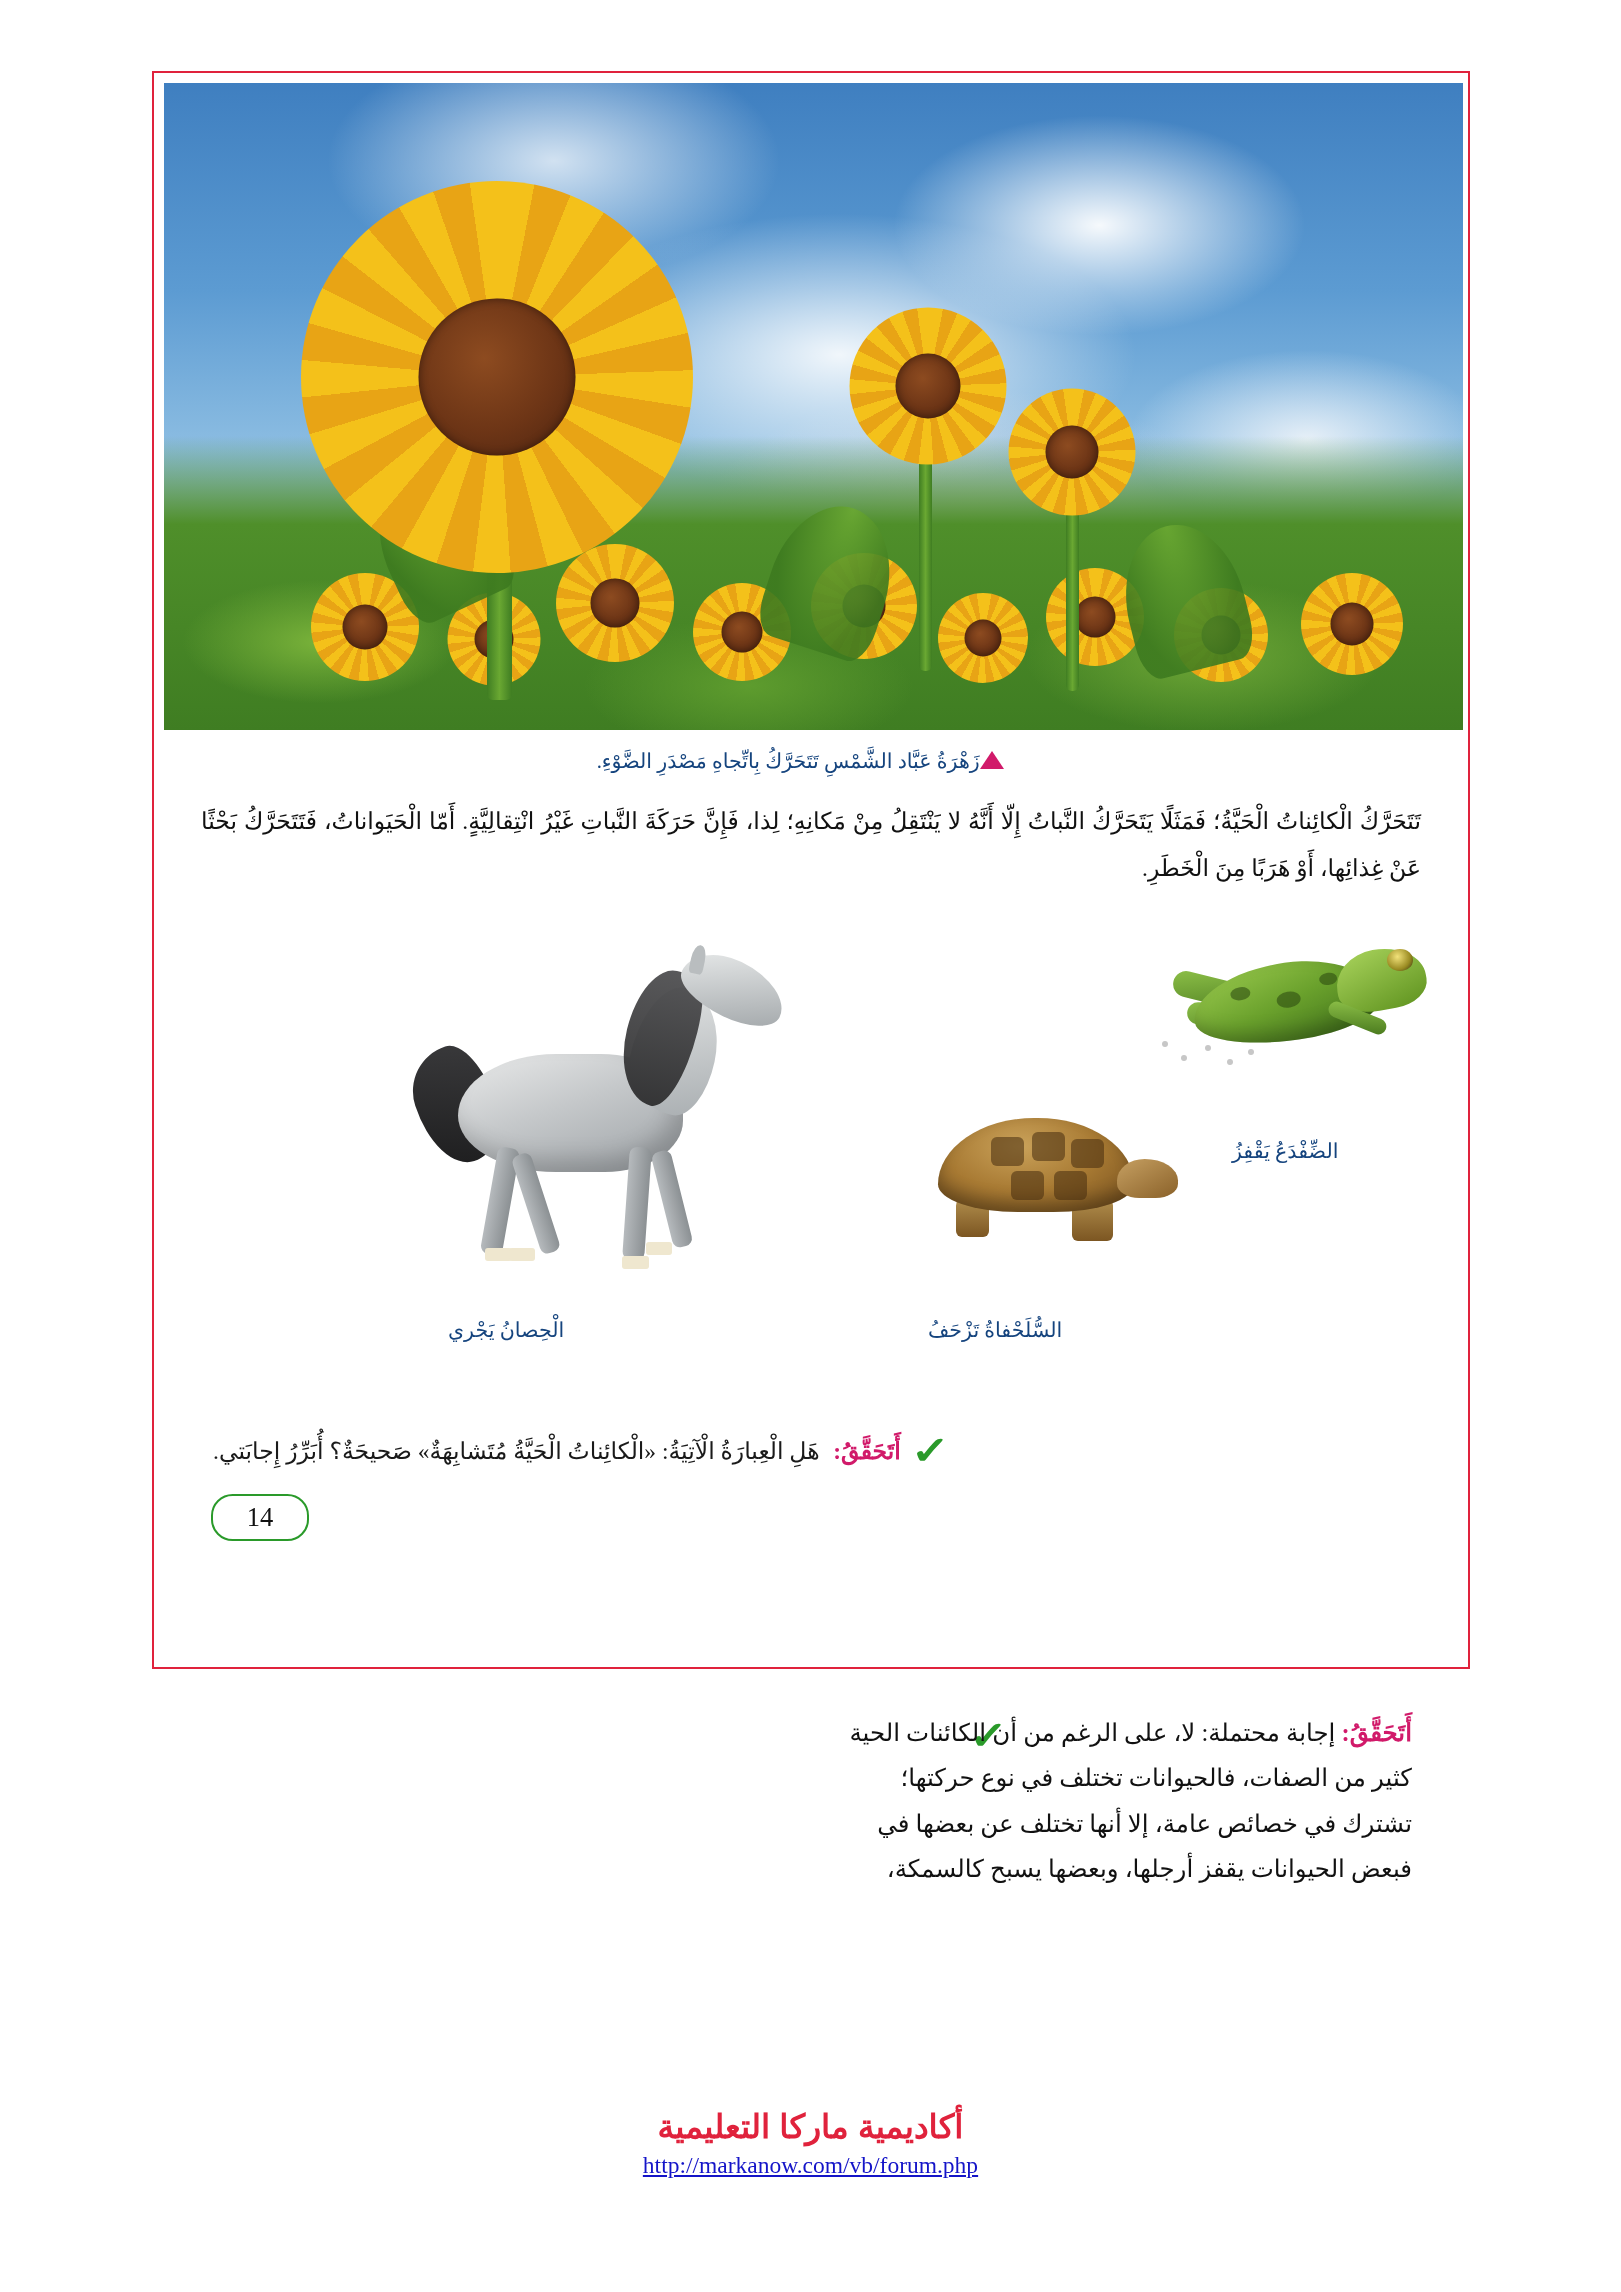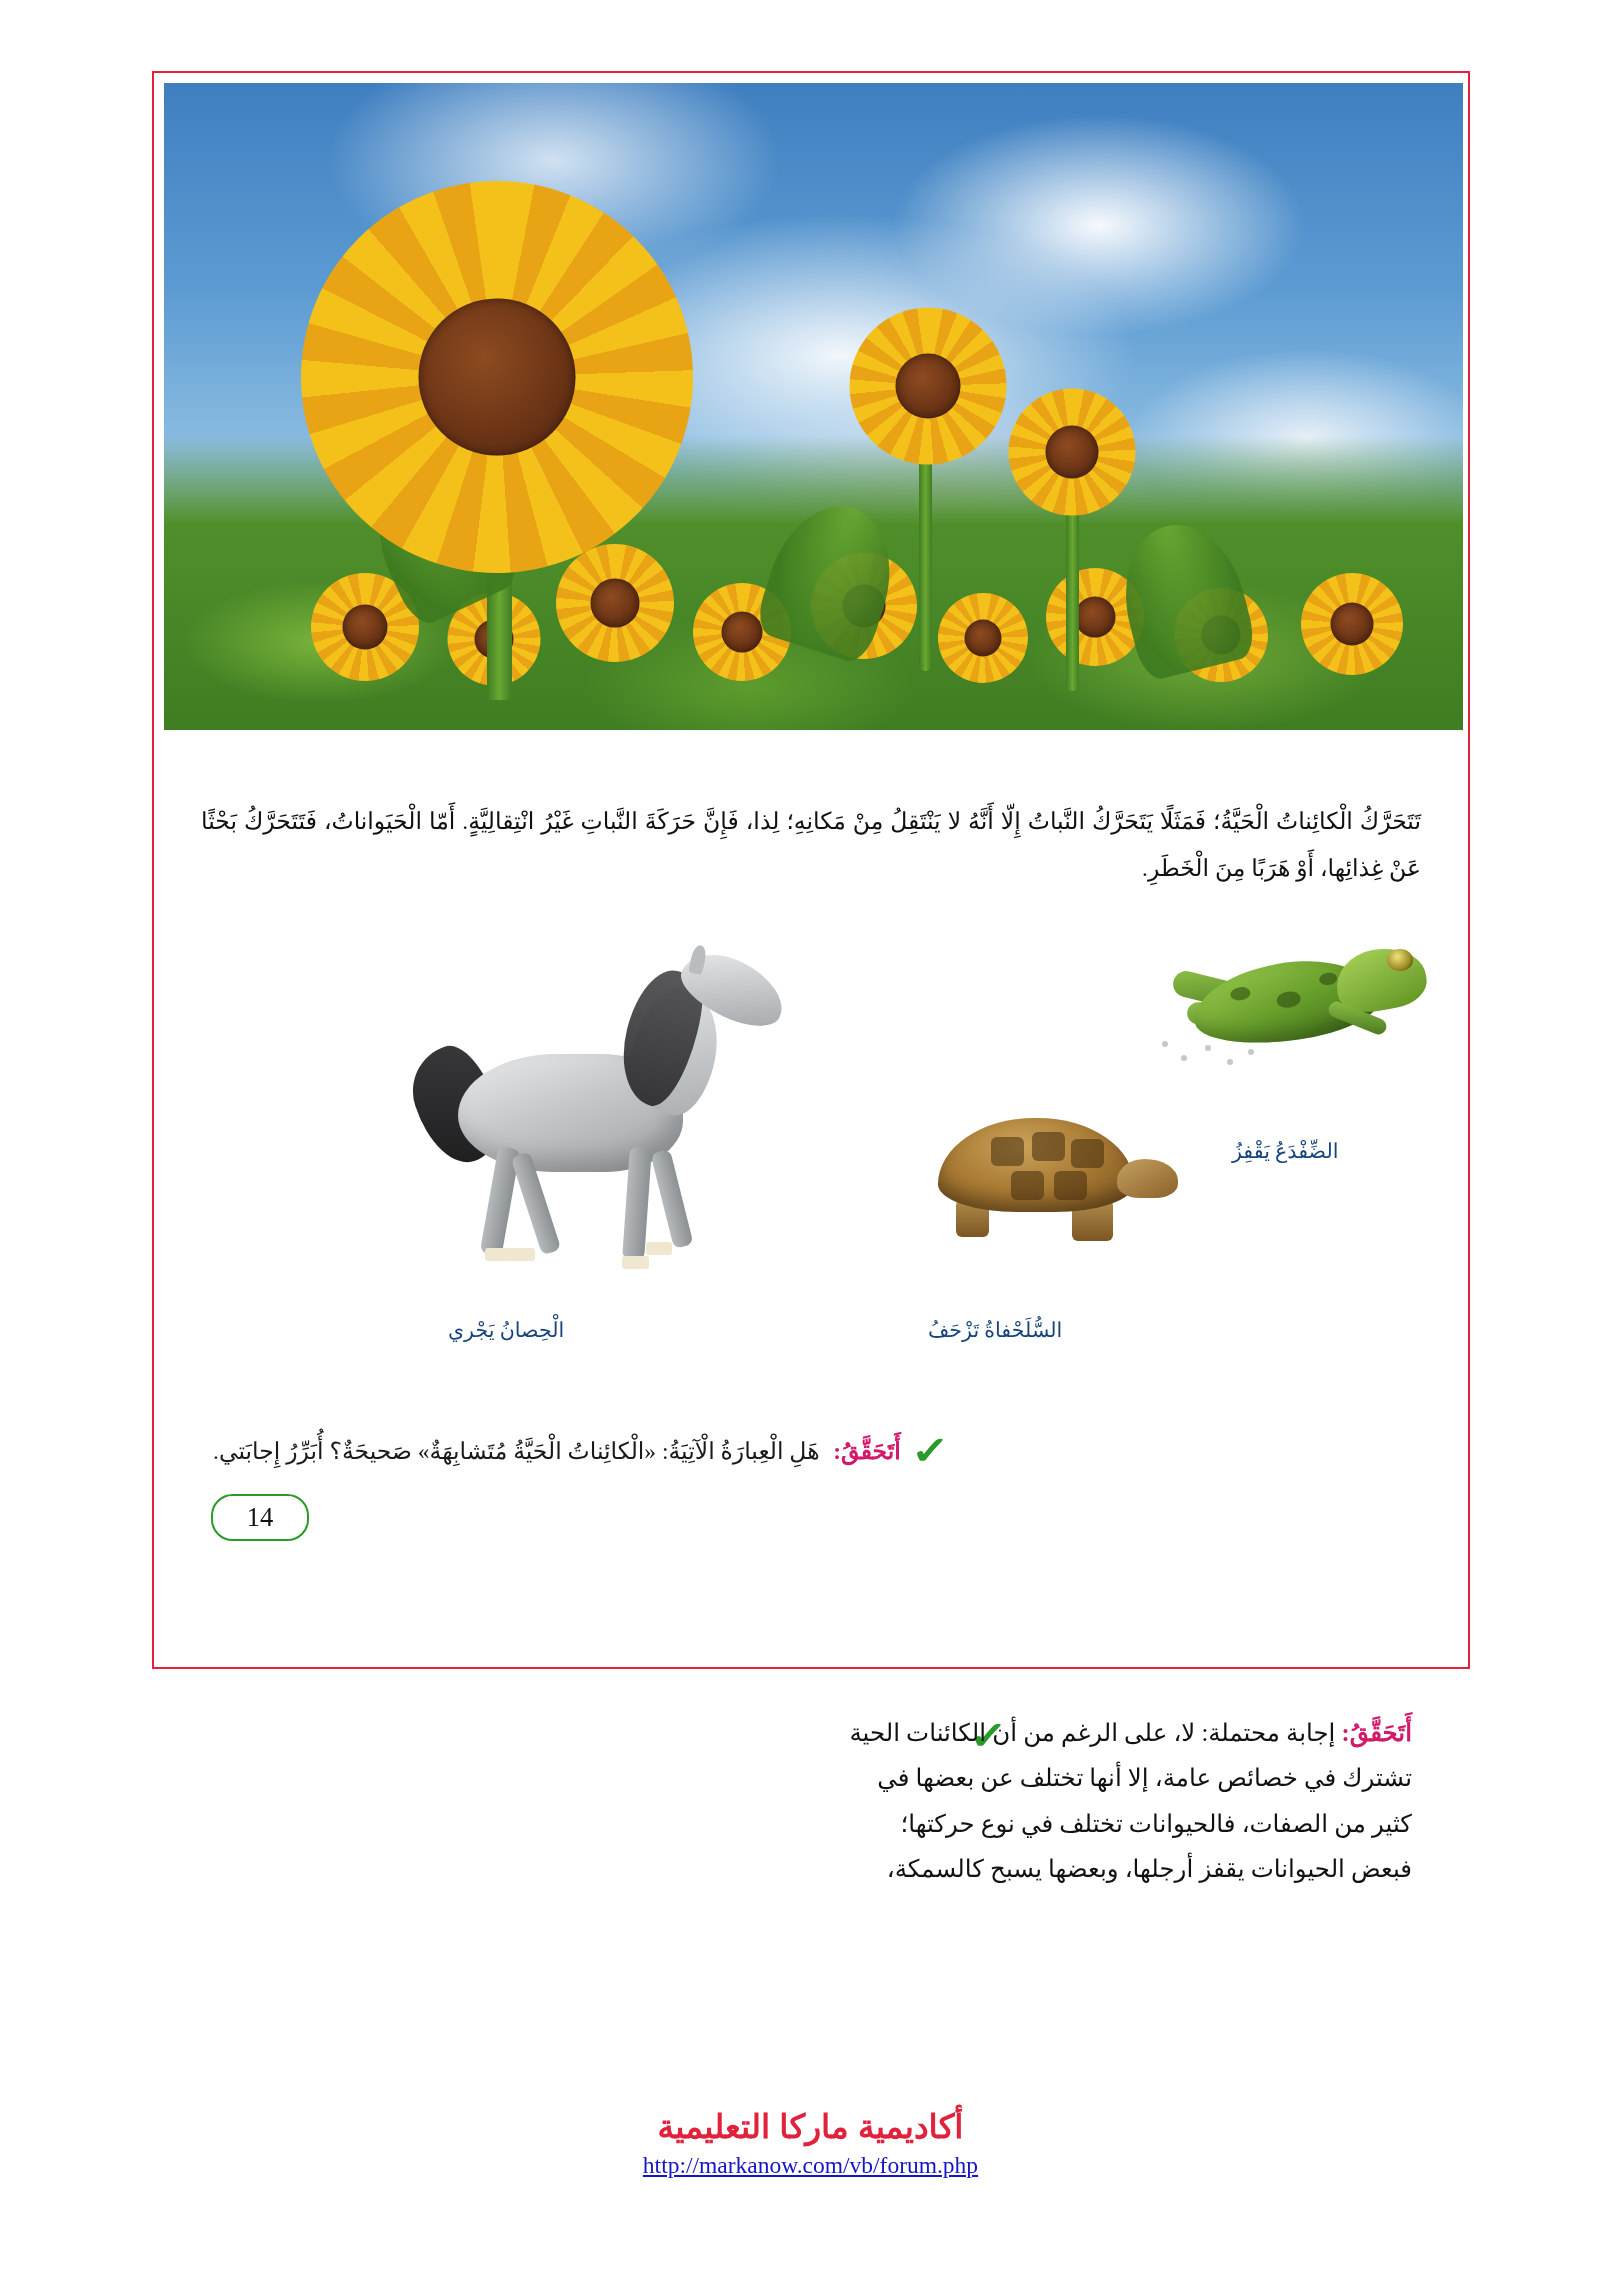--- a/index.html
+++ b/index.html
@@ -408,20 +408,23 @@
     <div class="leafy" style="left:216px;top:auto;bottom:118px;transform:rotate(-25deg);"></div>
     <div class="sunflower" style="left:137px;top:98px;width:392px;height:392px;">
       <div class="petals" style="width:392px;height:392px;"></div>
         <div class="disc" style="width:157px;height:157px;"></div>
     </div>
 
     <div class="leafy" style="left:608px;bottom:78px;transform:rotate(18deg);"></div>
     <div class="leafy" style="left:961px;bottom:59px;transform:rotate(-14deg);"></div>
   </div>
 
+  <div class="photo-caption">
+    <span class="caption-marker"></span><span>زَهْرَةُ عَبَّاد الشَّمْسِ تَتَحَرَّكُ بِاتِّجاهِ مَصْدَرِ الضَّوْءِ.</span>
+  </div>
 
   <div class="body-text">تَتَحَرَّكُ الْكائِناتُ الْحَيَّةُ؛ فَمَثَلًا يَتَحَرَّكُ النَّباتُ إِلّا أَنَّهُ لا يَنْتَقِلُ مِنْ مَكانِهِ؛ لِذا، فَإِنَّ حَرَكَةَ النَّباتِ غَيْرُ انْتِقالِيَّةٍ. أَمّا الْحَيَواناتُ، فَتَتَحَرَّكُ بَحْثًا عَنْ غِذائِها، أَوْ هَرَبًا مِنَ الْخَطَرِ.</div>
 
   <div class="animals">
 
     <div class="horse-wrap">
       <div class="horse-tail"></div>
       <div class="horse-body"></div>
       <div class="horse-neck"></div>
       <div class="horse-mane"></div>
@@ -480,22 +483,22 @@
 
   <div class="page-num">14</div>
 </div>
 
 <div class="answer-check">✓</div>
 <div class="answer-block">
   <div>
     <span class="answer-label">أَتَحَقَّقُ:</span>
     <span>إجابة محتملة: لا، على الرغم من أن الكائنات الحية</span>
   </div>
+  <div>كثير من الصفات، فالحيوانات تختلف في نوع حركتها؛</div>
   <div>تشترك في خصائص عامة، إلا أنها تختلف عن بعضها في</div>
-  <div>كثير من الصفات، فالحيوانات تختلف في نوع حركتها؛</div>
   <div>فبعض الحيوانات يقفز أرجلها، وبعضها يسبح كالسمكة،</div>
 </div>
 
 <div class="footer">
   <div class="footer-title">أكاديمية ماركا التعليمية</div>
   <a class="footer-link" href="#">http://markanow.com/vb/forum.php</a>
 </div>
 
 
 </body></html>

